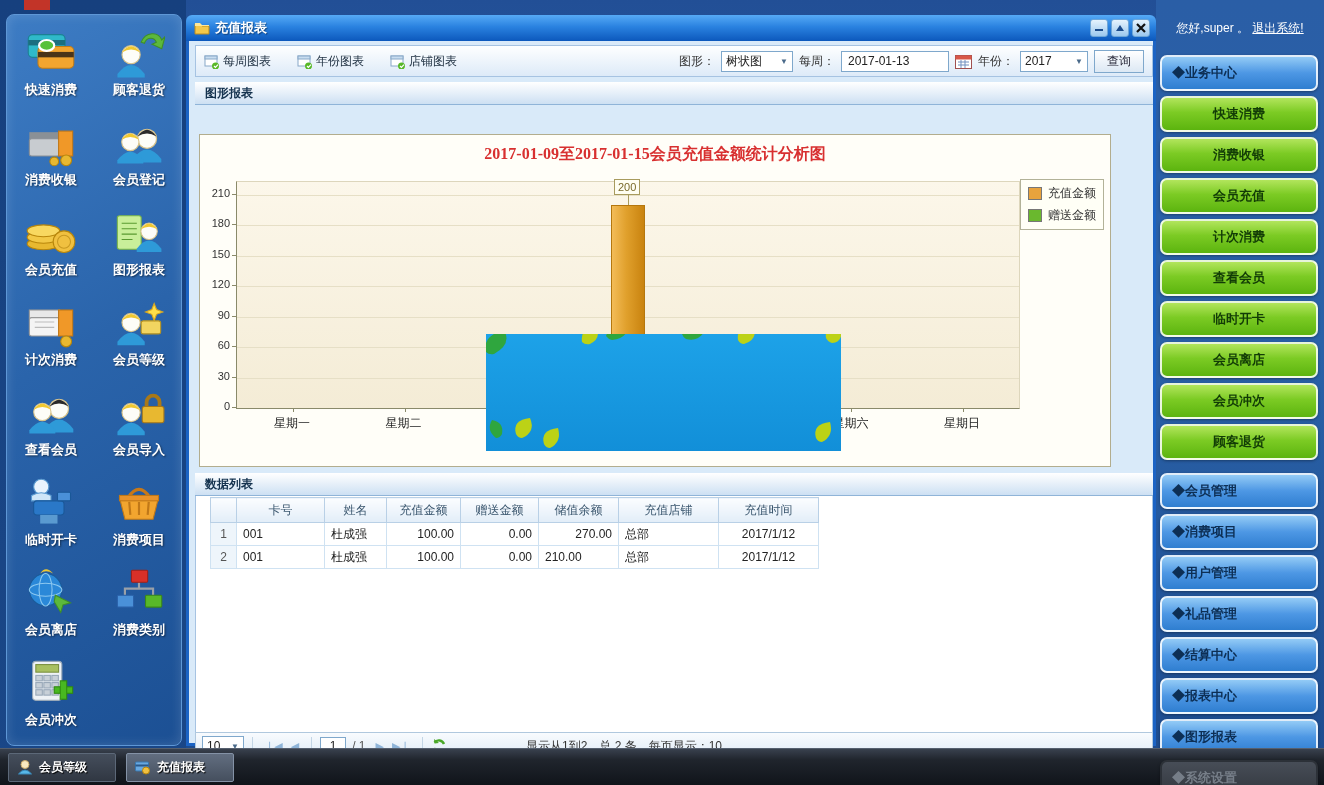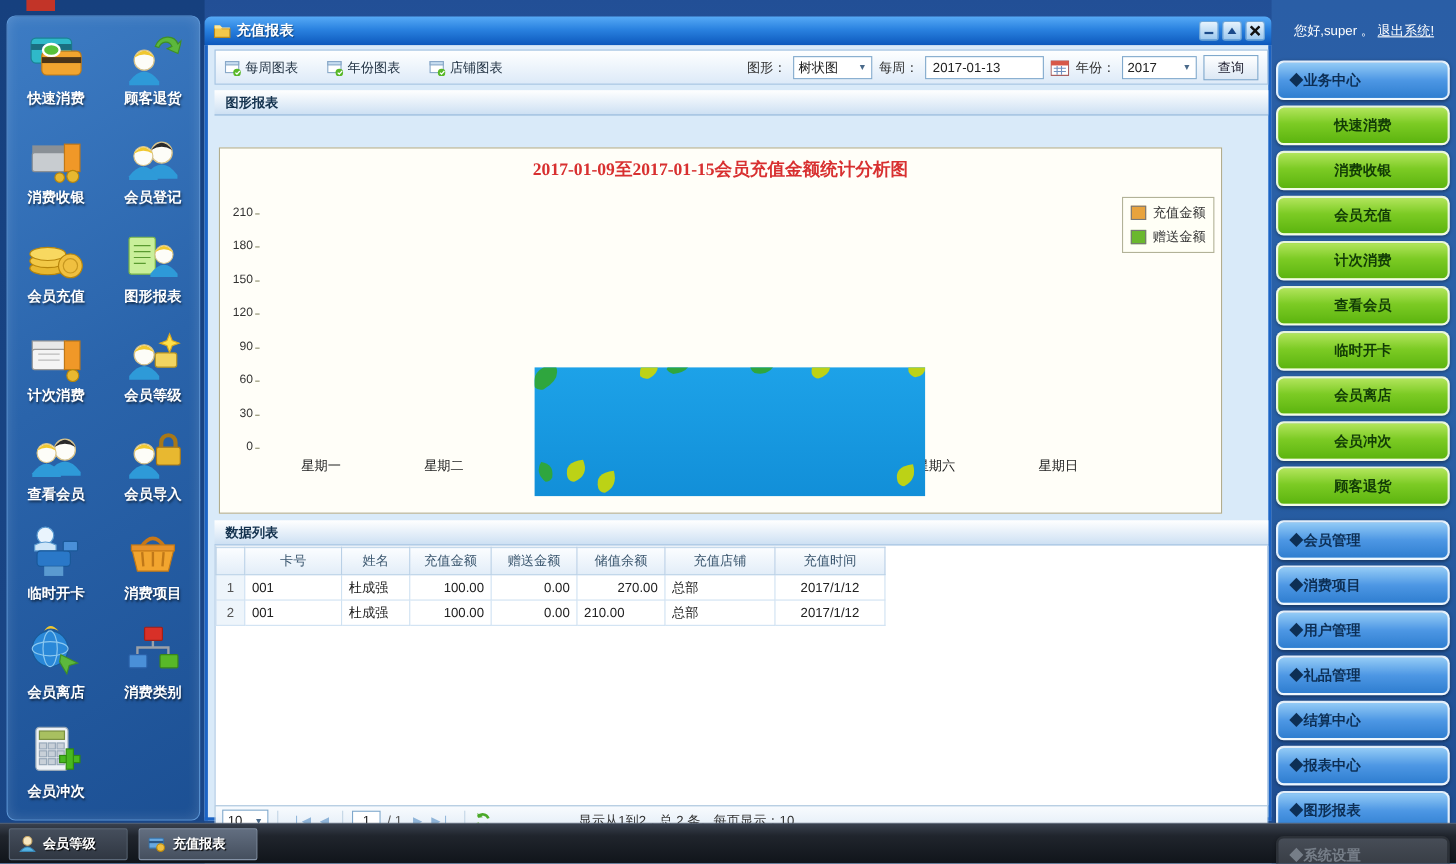--- a/index.html
+++ b/index.html
@@ -77,21 +77,21 @@
                font-size:11px; padding:0 3px; height:16px; line-height:15px; }
   .bar-conn { position:absolute; width:1px; background:#a89b5e; }
   .legend { position:absolute; right:6px; top:44px; background:#fffff6; border:1px solid #b2b298;
             padding:5px 7px; display:flex; flex-direction:column; gap:5px; }
   .legend-row { display:flex; align-items:center; gap:6px; font-size:12px; color:#333; }
   .legend-swatch { width:14px; height:13px; border:1px solid #777; }
 
   
   .data-area { position:absolute; left:6px; top:455px; width:958px; height:236px; background:#fff;
                border-left:1px solid #a6c3e2; border-right:1px solid #a6c3e2; }
-  table.grid { border-collapse:collapse; margin:1px 0 0 0; }
+  table.grid { border-collapse:collapse; margin:1px 0 0 14px; }
   table.grid th { background:linear-gradient(180deg,#fbfdff,#e2edf8); border:1px solid #b9d0e6;
                   font-size:12px; color:#3a566e; font-weight:normal; height:25px; padding:0 4px; }
   table.grid td { border:1px solid #cfe2f2; font-size:12px; color:#222; height:23px; padding:0 6px;
                   background:#fff; }
   table.grid td.idx { background:#eef5fb; color:#555; text-align:center; padding:0; }
 
   
   .pager { position:absolute; left:6px; top:691px; width:958px; height:28px;
            background:linear-gradient(180deg,#f8fbfe,#dde9f5); border:1px solid #b0c8de;
            display:flex; align-items:center; padding:0 6px; font-size:12px; color:#444; }
@@ -397,20 +397,39 @@
             <span class="sel-arrow" style="margin-left:auto">▼</span>
           </span>
           <button class="query-btn">查询</button>
         </span>
       </div>
 
       <div class="section-bar" id="sec-chart">图形报表</div>
 
       <div class="chart-panel">
         <div class="chart-title">2017-01-09至2017-01-15会员充值金额统计分析图</div>
+        <div class="plot" id="plot">
+            <div class="gridline" style="top:195.6px"></div>
+            <div class="gridline" style="top:165.1px"></div>
+            <div class="gridline" style="top:134.7px"></div>
+            <div class="gridline" style="top:104.3px"></div>
+            <div class="gridline" style="top:73.9px"></div>
+            <div class="gridline" style="top:43.4px"></div>
+            <div class="gridline" style="top:13.0px"></div>
+            <div class="xtick-mark" style="left:55.9px;top:226px"></div>
+            <div class="xtick-mark" style="left:167.6px;top:226px"></div>
+            <div class="xtick-mark" style="left:279.3px;top:226px"></div>
+            <div class="xtick-mark" style="left:391.0px;top:226px"></div>
+            <div class="xtick-mark" style="left:502.7px;top:226px"></div>
+            <div class="xtick-mark" style="left:614.4px;top:226px"></div>
+            <div class="xtick-mark" style="left:726.1px;top:226px"></div>
+            <div class="bar" style="left:374.0px;top:23.1px;width:34px;height:202.9px;"></div>
+            <div class="bar-conn" style="left:391.0px;top:13.1px;height:10px"></div>
+            <div class="bar-label" style="left:377.0px;top:-2.9px;">200</div>
+          </div>
         <div id="plot-outside">
             <div class="ytick-label" style="left:2px;top:265.0px">0</div>
             <div class="ytick-mark" style="left:32px;top:272.0px"></div>
             <div class="ytick-label" style="left:2px;top:234.6px">30</div>
             <div class="ytick-mark" style="left:32px;top:241.6px"></div>
             <div class="ytick-label" style="left:2px;top:204.1px">60</div>
             <div class="ytick-mark" style="left:32px;top:211.1px"></div>
             <div class="ytick-label" style="left:2px;top:173.7px">90</div>
             <div class="ytick-mark" style="left:32px;top:180.7px"></div>
             <div class="ytick-label" style="left:2px;top:143.3px">120</div>

